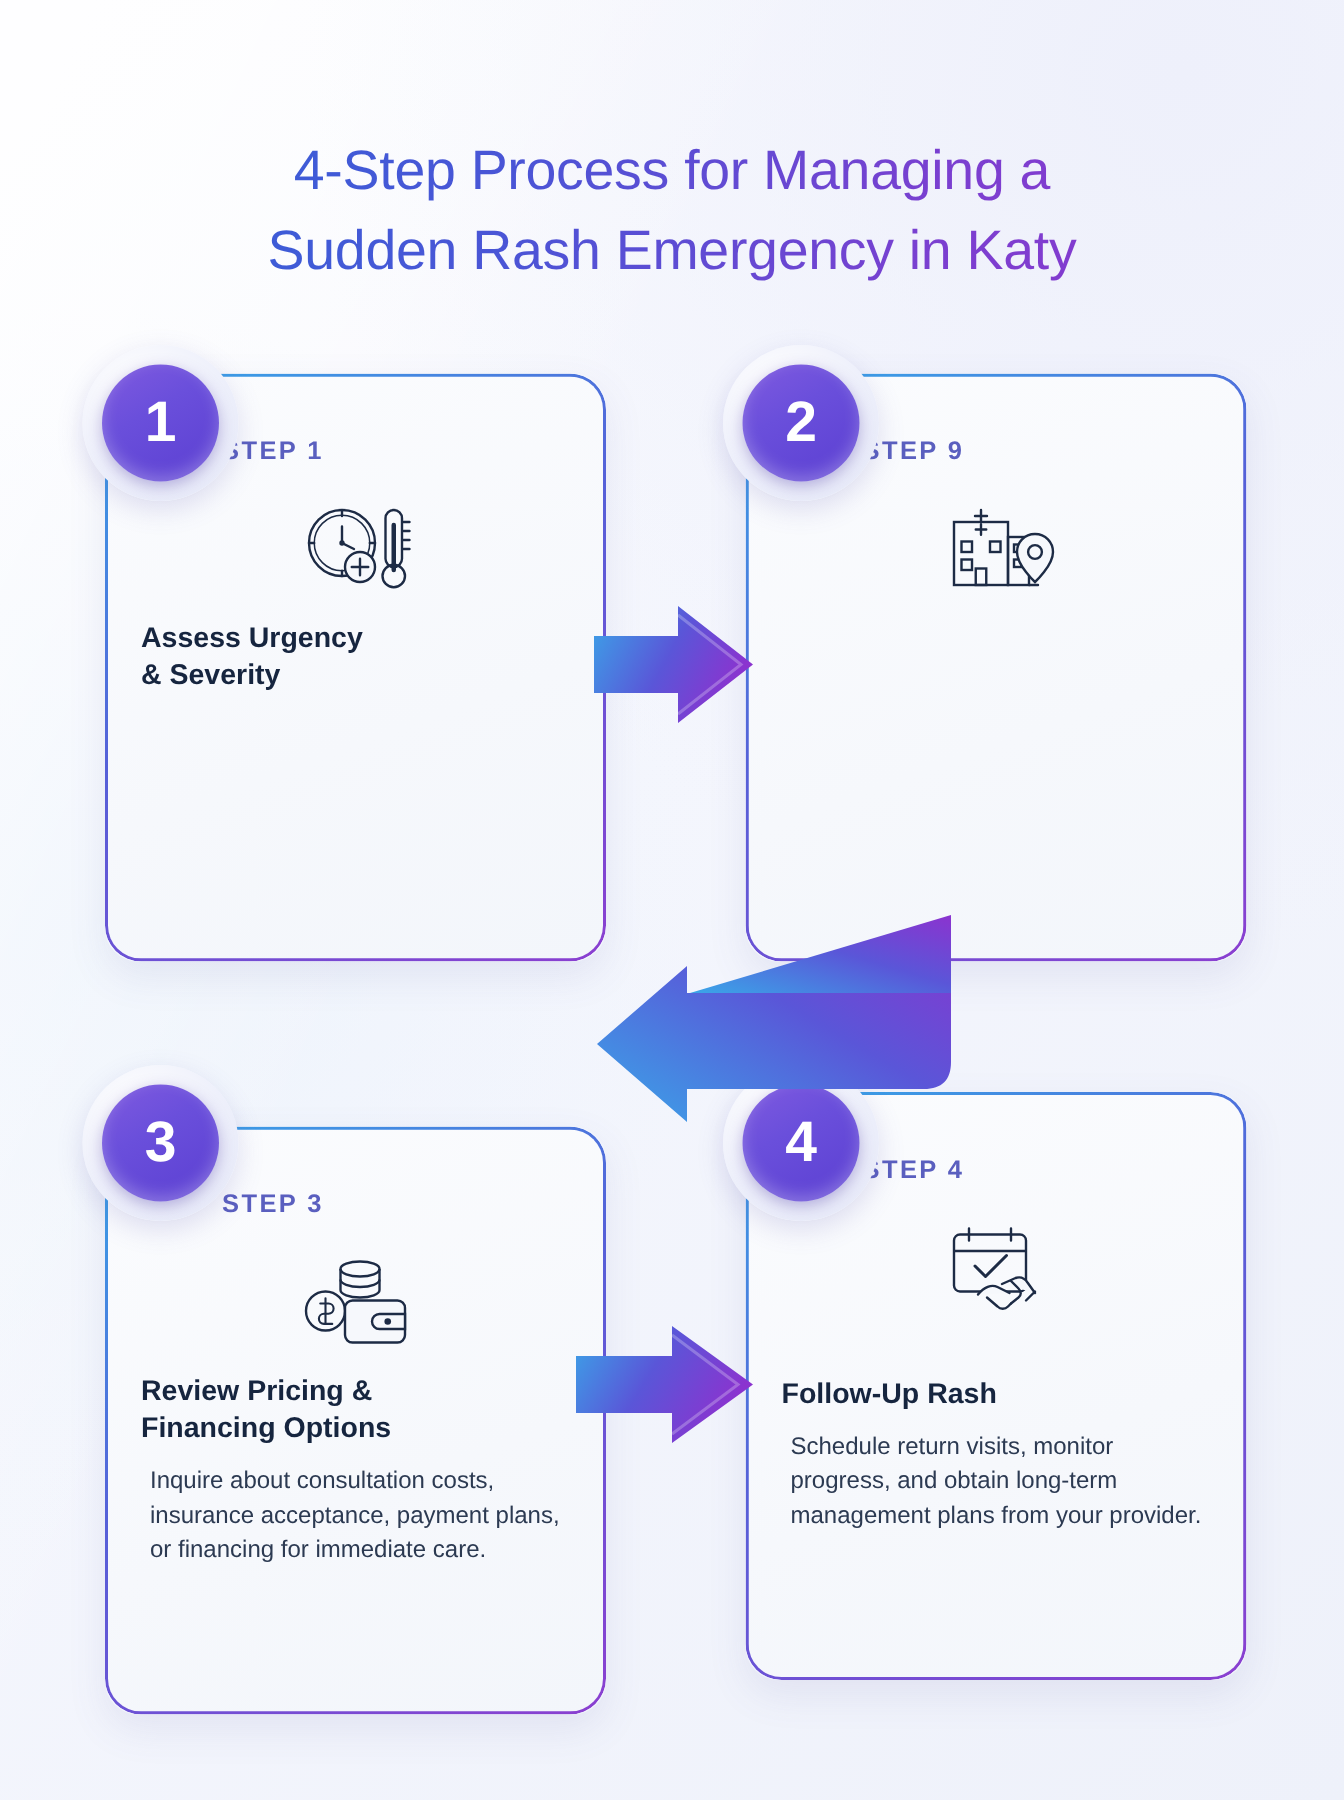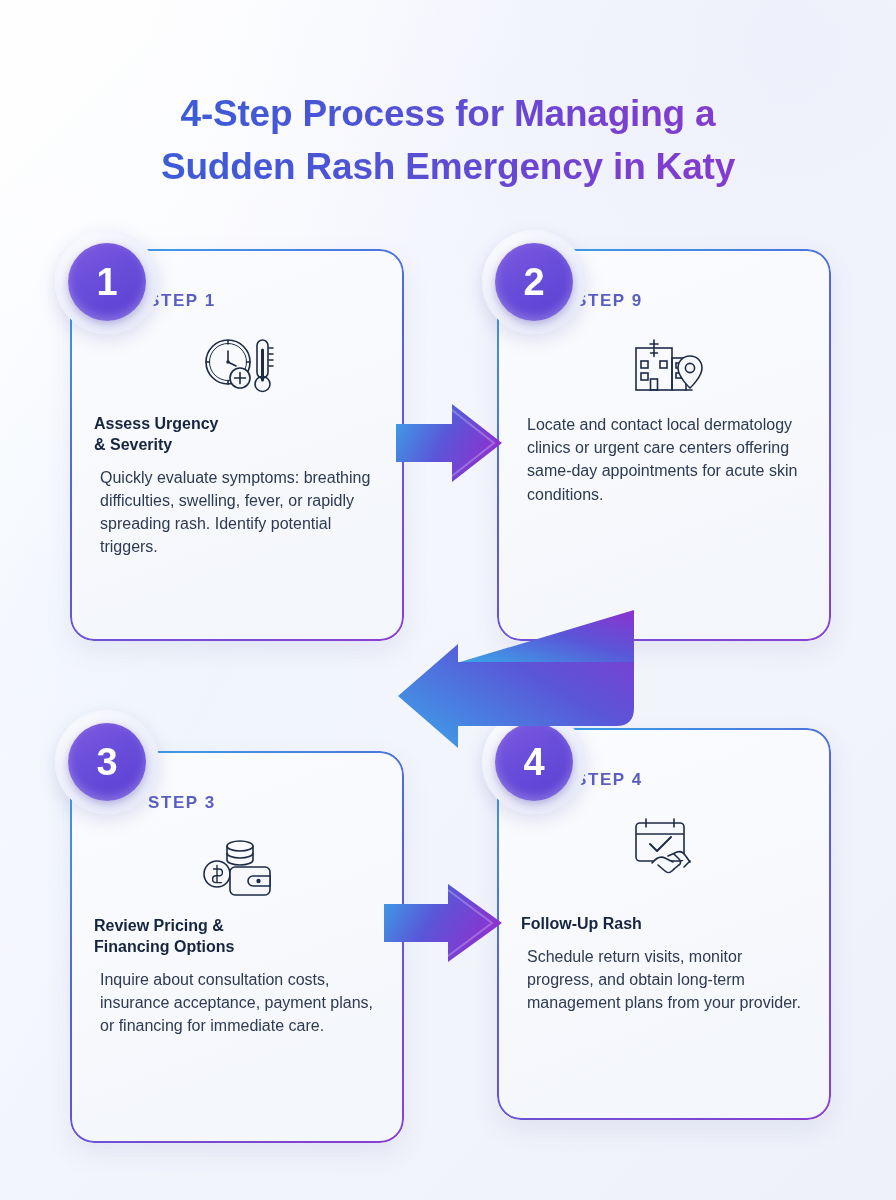--- a/index.html
+++ b/index.html
@@ -32,21 +32,21 @@
 
   
   .title {
     position: absolute;
     top: 62px;
     left: 0;
     width: 896px;
     text-align: center;
     font-size: 37px;
     line-height: 1.45;
-    font-weight: bold;
+    font-weight: normal;
     letter-spacing: -0.2px;
     background: linear-gradient(100deg, #2f64d8 0%, #4a55d6 38%, #7b3fd0 70%, #8f35cd 100%);
     -webkit-background-clip: text;
     background-clip: text;
     color: transparent;
     -webkit-text-fill-color: transparent;
   }
   .title .line { display: block; }
 
   
@@ -98,21 +98,21 @@
     margin-top: 18px;
     height: 74px;
     display: flex;
     align-items: center;
     justify-content: center;
   }
   .icon-wrap svg { display: block; }
 
   .card-title {
     margin-top: 10px;
-    font-size: 16px;
+    font-size: 19px;
     font-weight: bold;
     color: #16253f;
     line-height: 1.33;
   }
   .card-desc {
     margin-top: 10px;
     font-size: 16px;
     line-height: 1.45;
     color: #2c3a52;
     padding: 0 6px;
@@ -181,21 +181,20 @@
           <rect x="62" y="8" width="11" height="38" rx="5.5"></rect>
           <circle cx="67.5" cy="52" r="7.5"></circle>
           <path d="M67.5 18 L67.5 48" stroke-width="3" stroke-linecap="round"></path>
           <path d="M74 16 L78 16 M74 22 L78 22 M74 28 L78 28 M74 34 L78 34" stroke-linecap="round"></path>
         </svg>
       </div>
       <div class="card-title">
         <span>Assess Urgency</span><br>
         <span>&amp; Severity</span>
       </div>
-      <div class="card-desc">Quickly evaluate symptoms: breathing difficulties, swelling, fever, or rapidly spreading rash. Identify potential triggers.</div>
     </div>
   </div>
   <div class="badge badge-1">
     <div class="badge-inner">1</div>
   </div>
 
   <div class="card card-2">
     <div class="card-inner">
       <div class="step-label">STEP 9</div>
       <div class="icon-wrap">
@@ -208,21 +207,20 @@
           <rect x="19" y="41" width="7" height="7"></rect>
           <rect x="28.5" y="47" width="7" height="11"></rect>
           <rect x="50" y="26" width="14" height="32"></rect>
           <rect x="54" y="31" width="5" height="5"></rect>
           <rect x="54" y="41" width="5" height="5"></rect>
           <path d="M64 58 L70 58" stroke-linecap="round"></path>
           <path d="M68 24 c7 0 12 5.4 12 12 0 9-12 20-12 20 s-12-11-12-20 c0-6.6 5-12 12-12 z" fill="#f6f8fc"></path>
           <circle cx="68" cy="36" r="4.6"></circle>
         </svg>
       </div>
-      <div class="card-desc">Locate and contact local dermatology clinics or urgent care centers offering same-day appointments for acute skin conditions.</div>
     </div>
   </div>
   <div class="badge badge-2">
     <div class="badge-inner">2</div>
   </div>
 
   <div class="card card-3">
     <div class="card-inner">
       <div class="step-label">STEP 3</div>
       <div class="icon-wrap">

